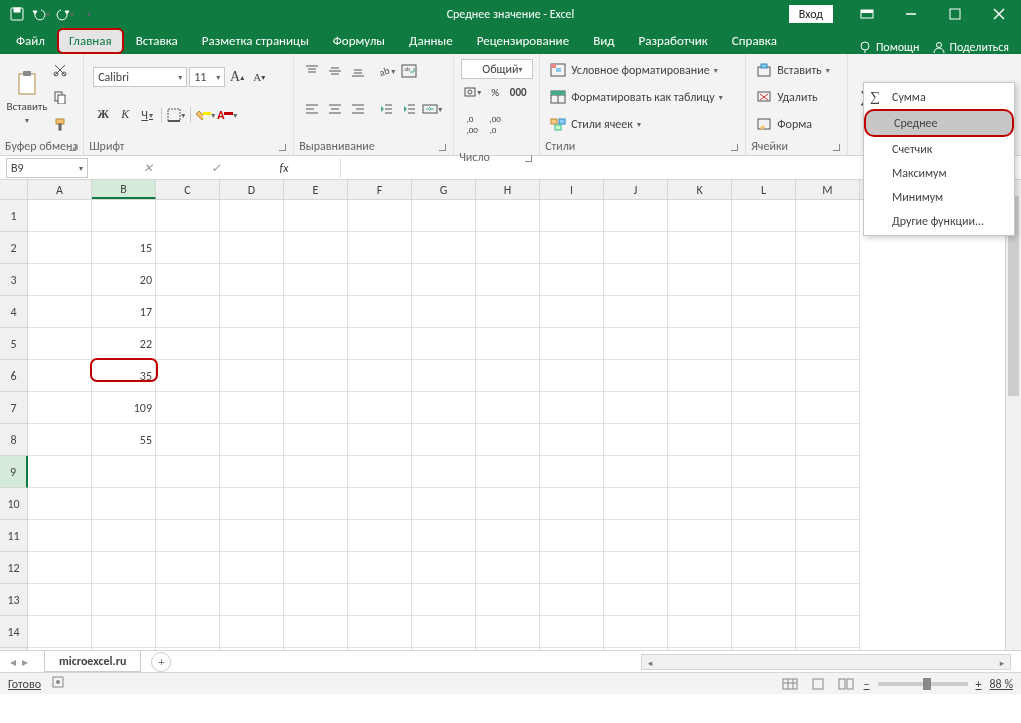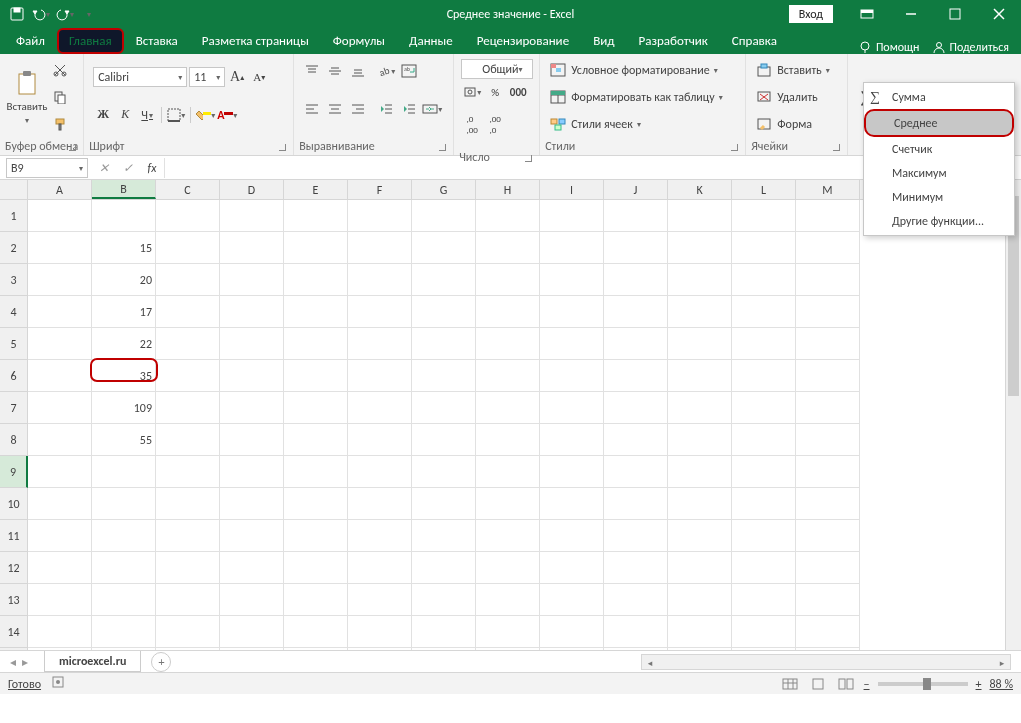--- a/index.html
+++ b/index.html
@@ -11,21 +11,21 @@
 .qat-btn { width: 22px; height: 22px; display: flex; align-items: center; justify-content: center; color: #fff; }
 .qat-btn svg { stroke: #fff; fill: none; }
 .title-text { position: absolute; left: 50%; transform: translateX(-50%); font-size: 12px; }
 .title-right { margin-left: auto; display: flex; align-items: center; }
 .login-btn { background: #fff; color: #222; padding: 2px 10px; font-size: 12px; margin-right: 12px; }
 .win-btn { width: 44px; height: 28px; display: flex; align-items: center; justify-content: center; color: #fff; font-size: 12px; }
 
 
 .tabs { height: 26px; background: #0f7b41; display: flex; align-items: flex-end; padding-left: 4px; color: #fff; font-size: 13px; }
 .tab { padding: 5px 12px 6px 12px; cursor: pointer; }
-.tab.highlight { border: 2px solid #c00000; border-radius: 6px; padding: 3px 10px 4px 10px; background: #0f172a; color: #0f7b41; }
+.tab.highlight { border: 2px solid #c00000; border-radius: 6px; padding: 3px 10px 4px 10px; background: #e5e5e5; color: #0f7b41; }
 .tabs-right { margin-left: auto; display: flex; align-items: center; gap: 12px; padding-right: 12px; font-size: 12px; }
 .tabs-right .ico { width: 14px; height: 14px; }
 
 
 .ribbon { height: 102px; background: #f3f3f3; border-bottom: 1px solid #d6d6d6; display: flex; }
 .group { border-right: 1px solid #e1e1e1; display: flex; flex-direction: column; justify-content: space-between; padding: 3px 5px 0 5px; }
 .group-label { text-align: left; font-size: 12px; color: #666; padding: 2px 0; position: relative; }
 .group-label::after { content: ""; position: absolute; right: 2px; bottom: 4px; width: 6px; height: 6px; border-right: 1px solid #888; border-bottom: 1px solid #888; }
 .group-body { display: flex; flex: 1; }
 .btn { display: flex; align-items: center; justify-content: center; padding: 2px; color: #444; }
@@ -70,21 +70,21 @@
 
 
 .dropdown { position: absolute; top: 82px; right: 6px; width: 152px; background: #fff; border: 1px solid #c7c7c7; box-shadow: 2px 2px 6px rgba(0,0,0,0.2); z-index: 100; padding: 2px 0; }
 .dd-item { padding: 5px 10px 5px 28px; font-size: 12px; position: relative; }
 .dd-item.with-icon { padding-left: 28px; }
 .dd-sigma { position: absolute; left: 6px; top: 4px; font-family: "Times New Roman"; font-size: 14px; }
 .dd-item.hover { background: #c7c7c7; }
 .dd-highlight { border: 2px solid #c00000; border-radius: 10px; }
 
 
-.fbar { height: 24px; border-bottom: 1px solid #d6d6d6; display: flex; align-items: center; background: #fff; }
+.fbar { height: 24px; border-bottom: 1px solid #d6d6d6; display: flex; align-items: center; background: #fff; gap: 44px; }
 .namebox { width: 82px; height: 20px; border: 1px solid #c7c7c7; margin: 0 4px 0 6px; padding: 1px 4px; font-size: 12px; display: flex; align-items: center; justify-content: space-between; }
 .fxbtn { width: 24px; height: 20px; display: flex; align-items: center; justify-content: center; color: #999; font-style: italic; font-size: 12px; }
 .fxbtn.active { color: #444; }
 .formula-input { flex: 1; height: 20px; border-left: 1px solid #e1e1e1; padding: 0 4px; }
 
 
 .grid-area { position: relative; height: 470px; overflow: hidden; }
 .colhdr-row { display: flex; height: 20px; background: #f0f0f0; border-bottom: 1px solid #d6d6d6; }
 .selall { width: 28px; border-right: 1px solid #d6d6d6; background: #f0f0f0; }
 .colhdr { width: 64px; border-right: 1px solid #d6d6d6; display: flex; align-items: center; justify-content: center; font-size: 12px; color: #444; }

